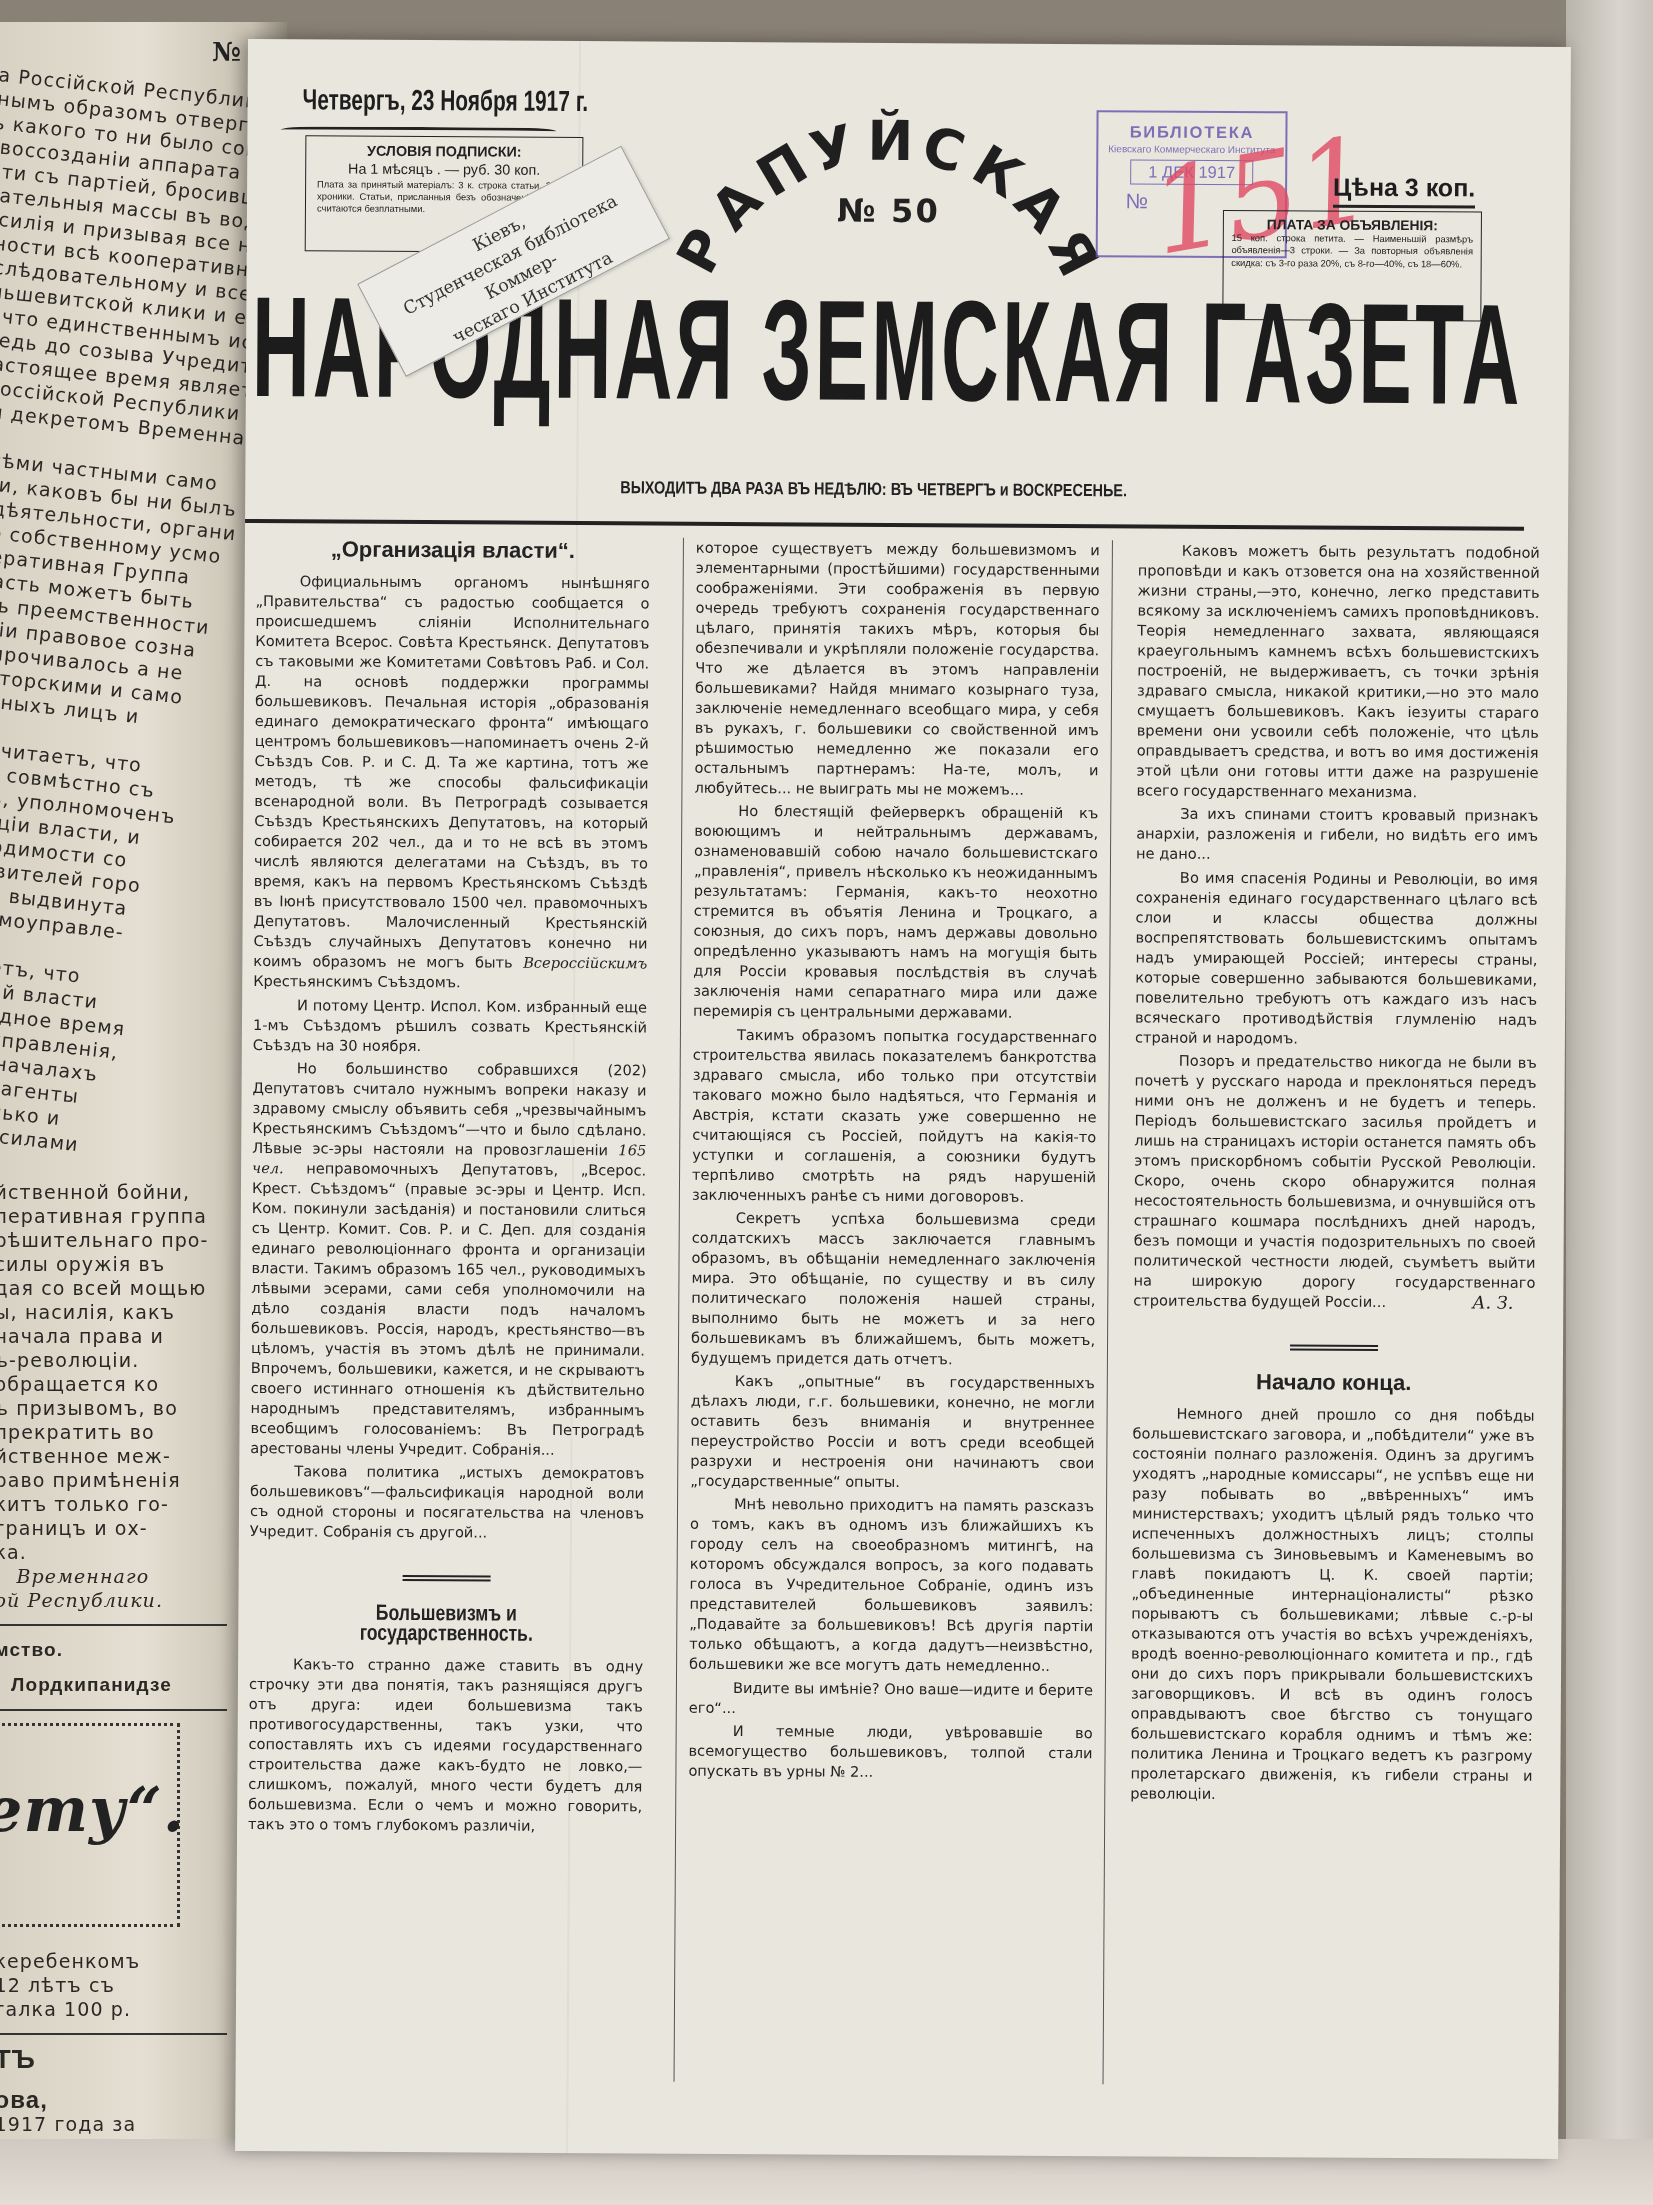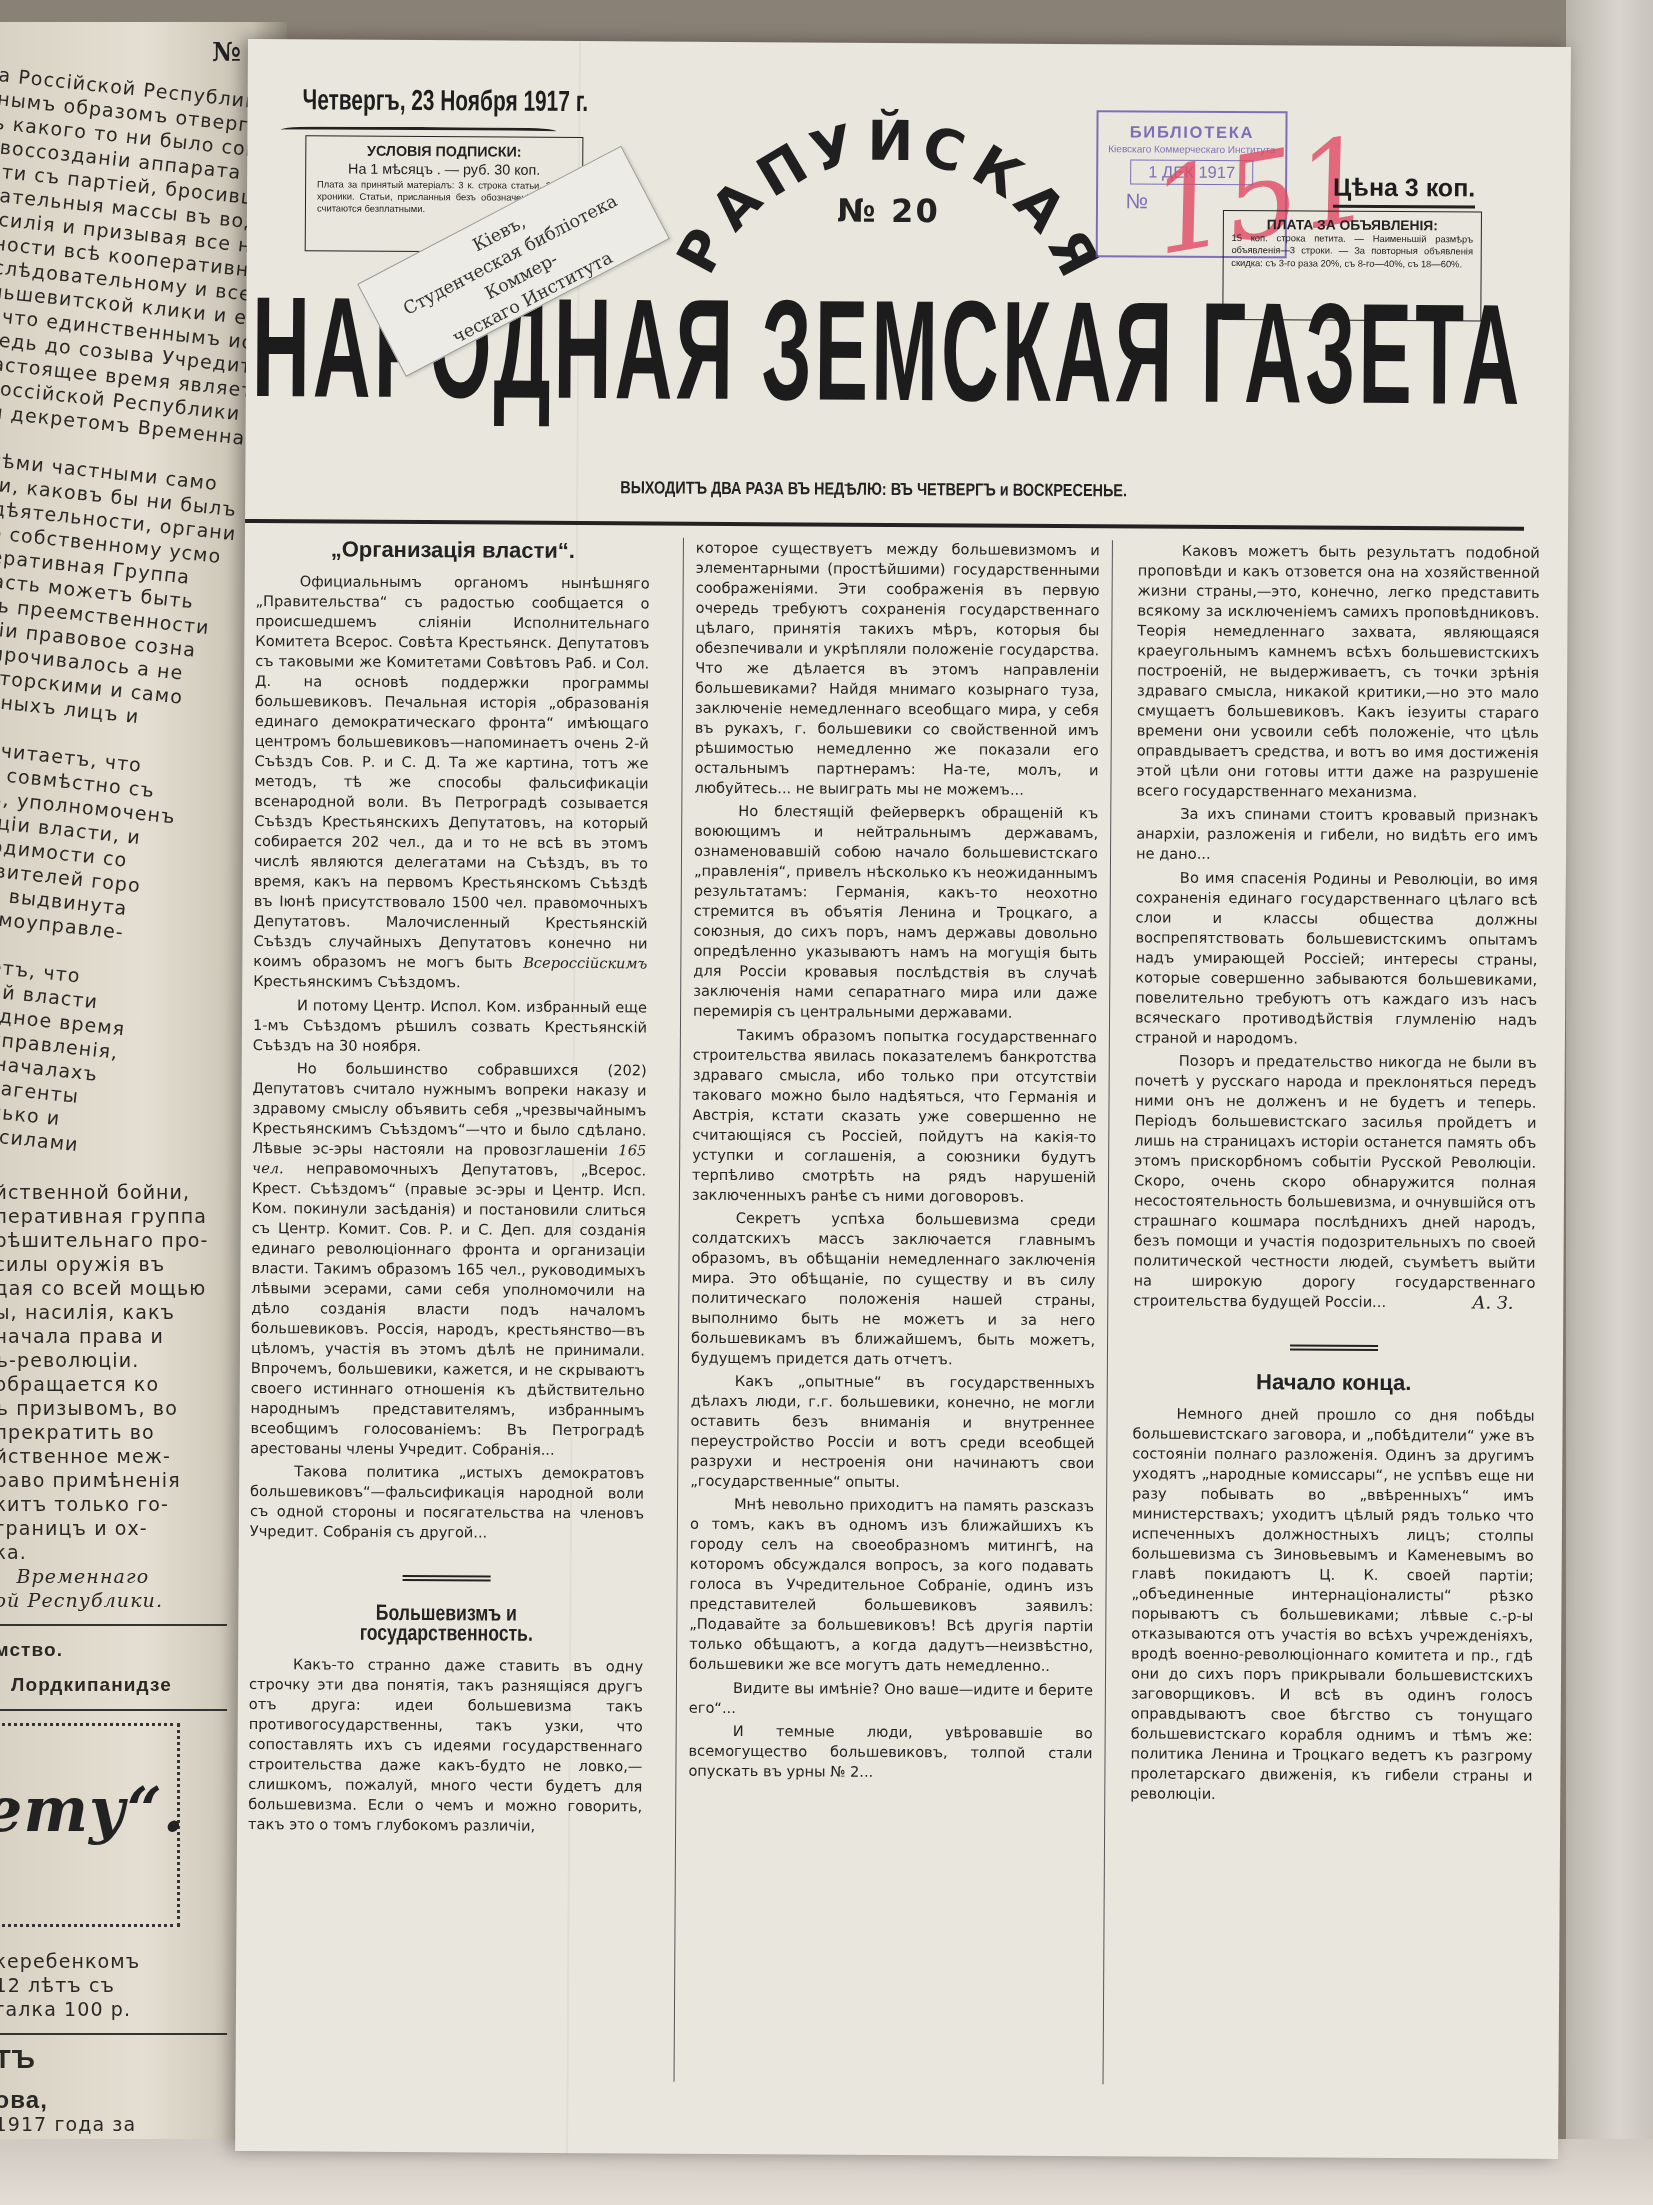--- a/index.html
+++ b/index.html
@@ -189,21 +189,21 @@
       <span class="arc-letter" style="left: 55px; top: 100px; transform: rotate(-62deg);">Р</span>
       <span class="arc-letter" style="left: 88px; top: 54px; transform: rotate(-46.5deg);">А</span>
       <span class="arc-letter" style="left: 132px; top: 19px; transform: rotate(-31deg);">П</span>
       <span class="arc-letter" style="left: 184px; top: -3.4px; transform: rotate(-15.5deg);">У</span>
       <span class="arc-letter" style="left: 240px; top: -11px; transform: rotate(0deg);">Й</span>
       <span class="arc-letter" style="left: 296px; top: -3.4px; transform: rotate(15.5deg);">С</span>
       <span class="arc-letter" style="left: 348px; top: 19px; transform: rotate(31deg);">К</span>
       <span class="arc-letter" style="left: 392px; top: 54px; transform: rotate(46.5deg);">А</span>
       <span class="arc-letter" style="left: 425px; top: 100px; transform: rotate(62deg);">Я</span>
     </div>
-  <div class="issue-30">№ 20</div>
+  <div class="issue-30">№ 50</div>
 
   <div class="stamp">
     <div class="s1">БИБЛIОТЕКА</div>
     <div class="s2">Кiевскаго Коммерческаго Института</div>
     <div class="s3">1 ДЕК 1917</div>
     <div class="s4">№</div>
   </div>
   <div class="handwritten">151</div>
 
   <div class="price">Цѣна 3 коп.</div>

